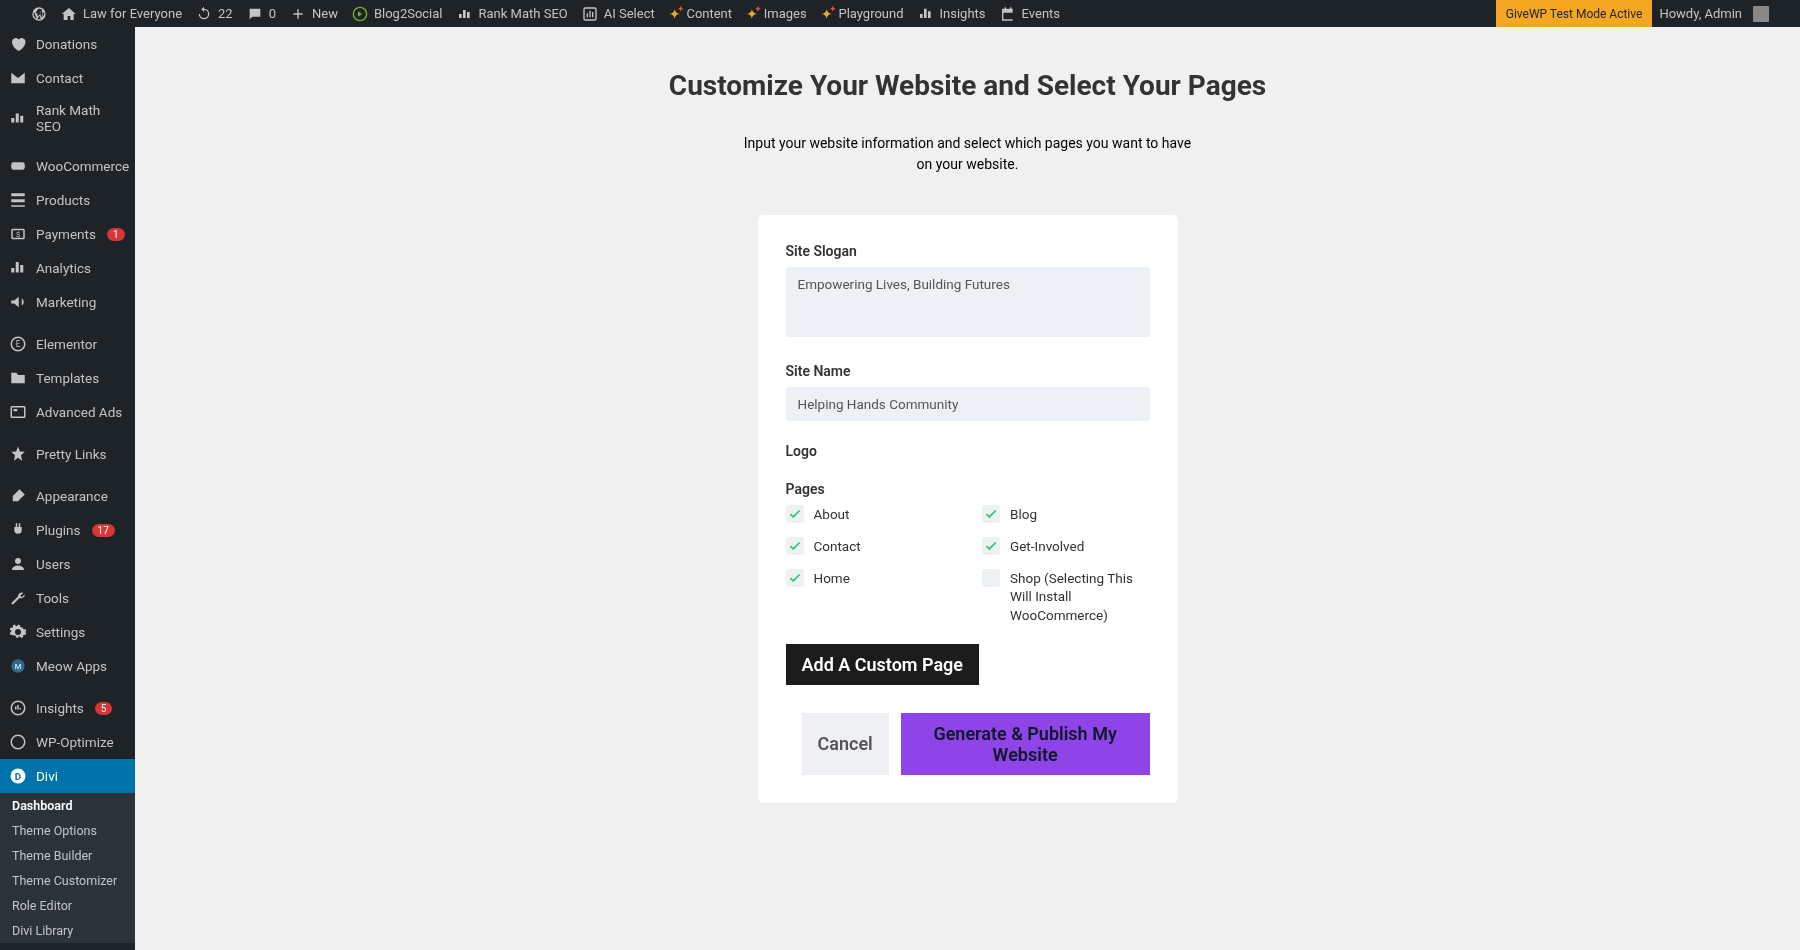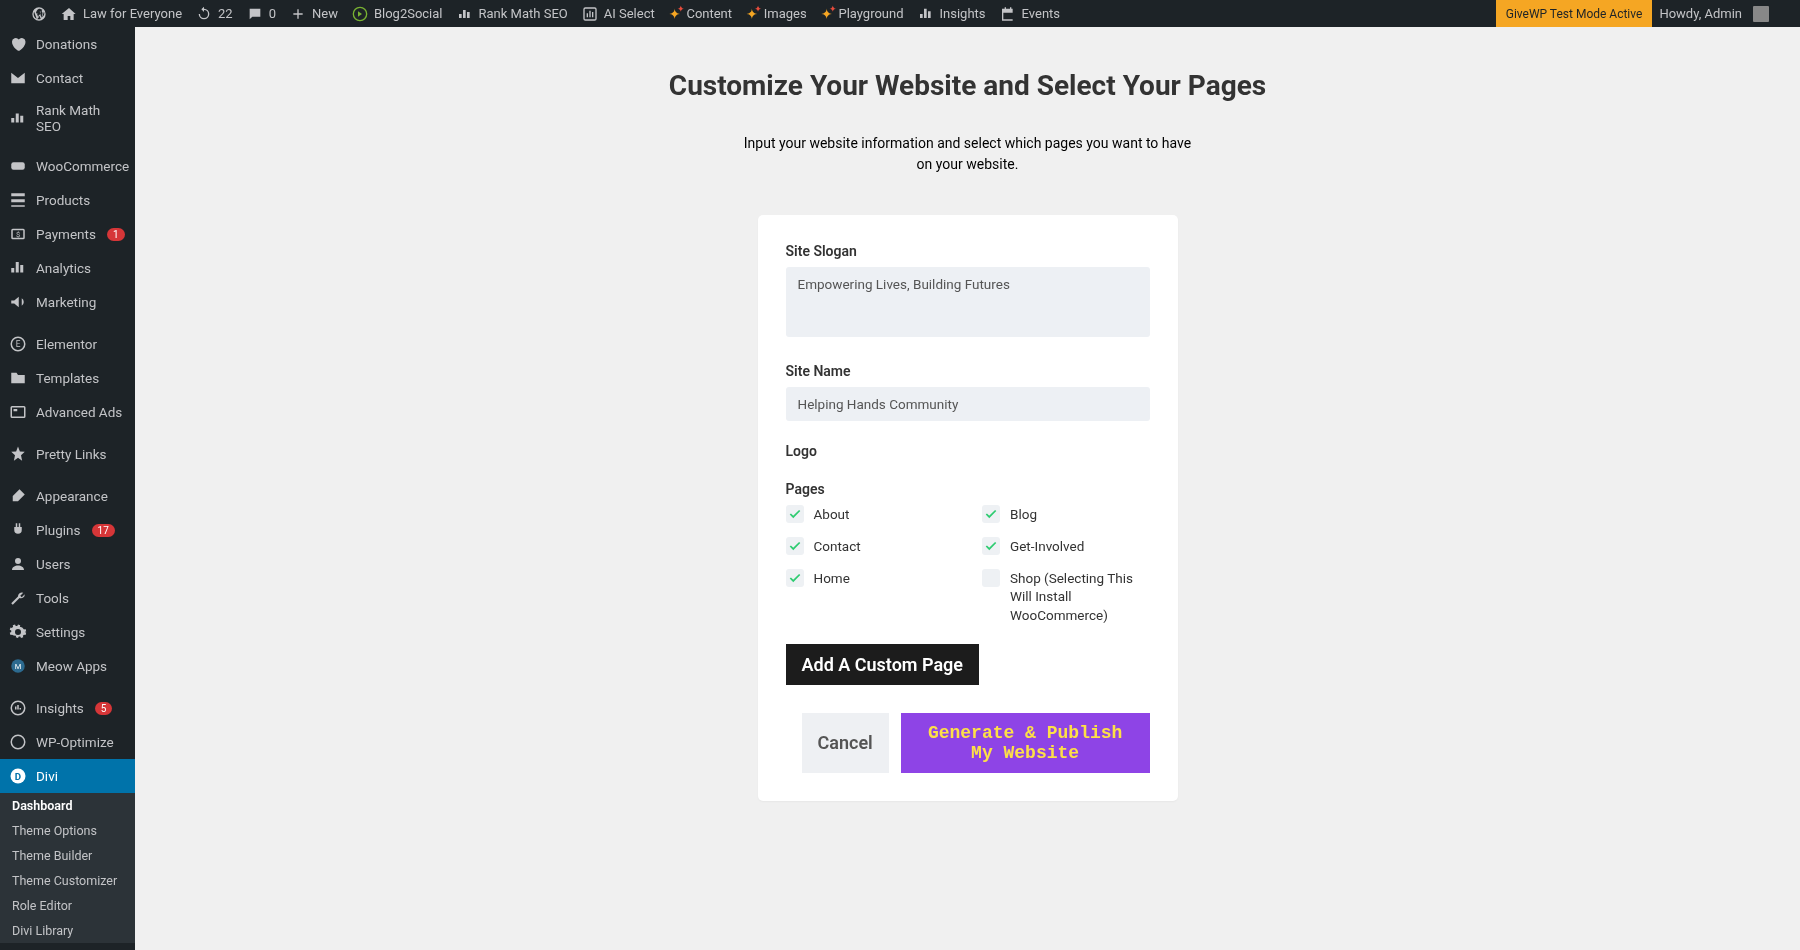--- a/index.html
+++ b/index.html
@@ -45,21 +45,21 @@
 
 .pages-grid { display: grid; grid-template-columns: 1fr 1fr; gap: 14px 29px; }
 .page-check { display: flex; align-items: flex-start; gap: 10px; }
 .check-box { width: 18px; height: 18px; border-radius: 3px; background: #eef1f4; display: inline-flex; align-items: center; justify-content: center; flex-shrink: 0; cursor: pointer; }
 .check-box svg { width: 14px; height: 14px; stroke: #2ecc71; stroke-width: 3; fill: none; }
 .page-check-label { font-size: 13.5px; color: #333; line-height: 1.35; }
 
 .btn { display: inline-block; padding: 10px 16px; border-radius: 0; font-size: 18px; font-weight: 600; cursor: pointer; border: none; }
 .btn-dark { background: #1c1c1c; color: #fff; }
 .btn-light { background: #eef0f3; color: #555; margin-left: 16px; }
-.btn-primary { background: #8e44e6; color: #fde047; font-family: Liberation Mono, monospace; }
+.btn-primary { background: #8e44e6; color: #0f172a; }
 .card-actions { display: flex; justify-content: flex-end; gap: 12px; margin-top: 28px; }
 .add-custom-row { margin-top: 20px; }
 </style>
 </head>
 <body>
 
 <div class="admin-bar">
   <div class="admin-bar-left">
     <div class="admin-bar-item">
         <span class="ab-icon">

